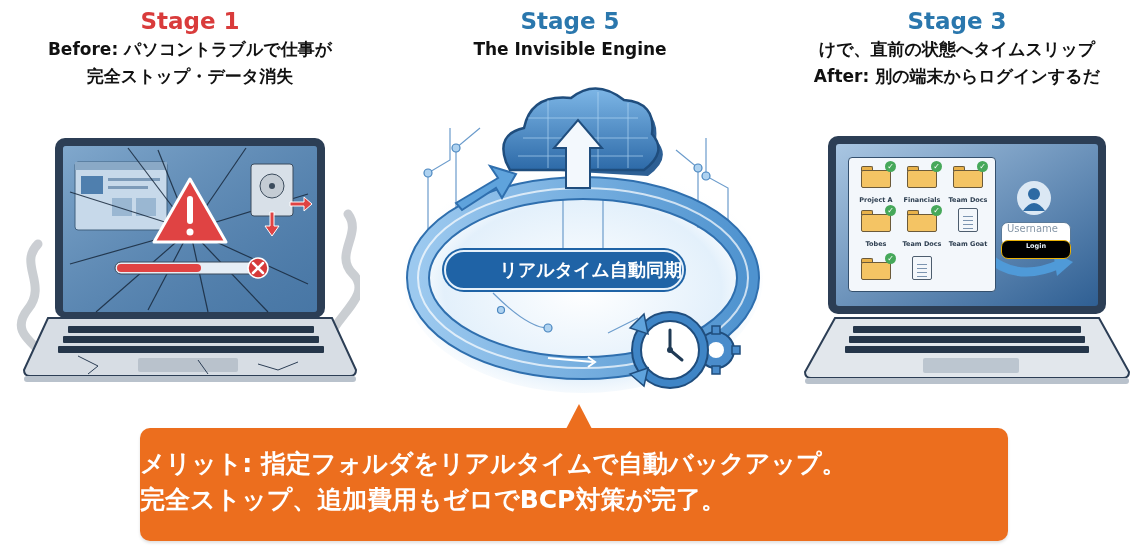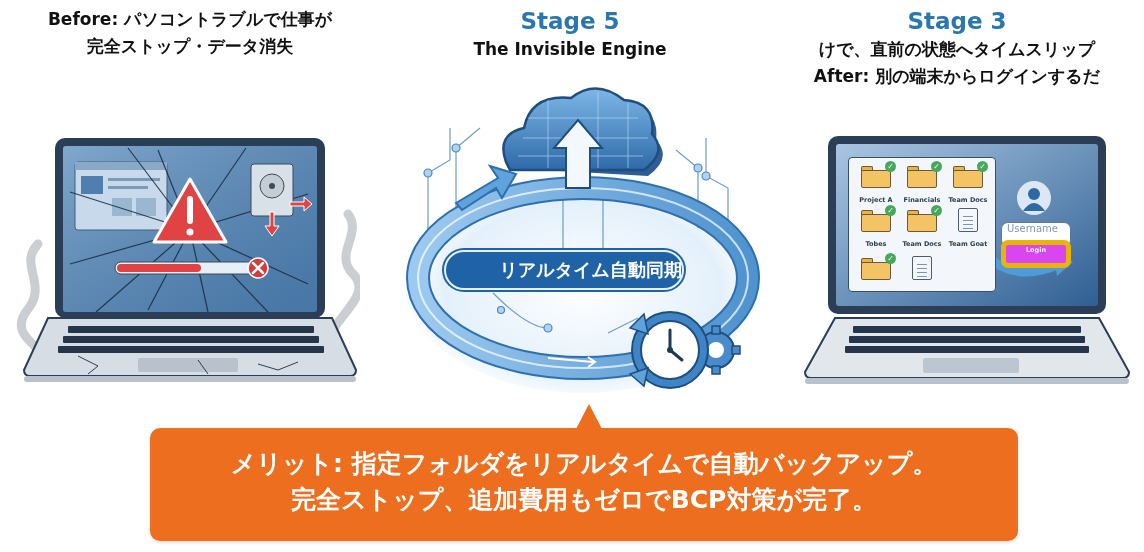--- a/index.html
+++ b/index.html
@@ -41,42 +41,43 @@
   .doc { width: 20px; height: 24px; margin: 0 auto; background: #f3f7fb; border: 1px solid #4d5d6e; border-radius: 2px; position: relative; }
   .doc i { position: absolute; left: 4px; right: 4px; height: 1px; background: #7b94b0; }
 
   .login-avatar { position: absolute; left: 1017px; top: 181px; width: 34px; height: 34px; border-radius: 50%; background: #dbe8f4; }
   .login-input {
     position: absolute; left: 1001px; top: 222px; width: 70px; height: 25px;
     background: #fff; border: 1px solid #5a7a99; border-radius: 7px;
     font-size: 10px; line-height: 11px; color: #8697a8; padding-left: 5px;
   }
   .login-btn {
-    position: absolute; left: 1001px; top: 240px; width: 70px; height: 28px;
-    background: #d946ef; border: 5px solid #eab308; border-radius: 7px;
+    position: absolute; left: 1001px; top: 240px; width: 70px; height: 19px;
+    background: #000000; border: 1px solid #eab308; border-radius: 7px;
     font-size: 6.5px; line-height: 11px; color: #e8f1fa; font-weight: bold; text-align: center;
   }
 
   .merit {
-    position: absolute; left: 150px; top: 428px; width: 868px; height: 113px;
-    background: #ec6e1e; border-radius: 10px; text-align: center;
+    position: absolute; left: 140px; top: 428px; width: 868px; height: 113px;
+    background: #ec6e1e; border-radius: 10px; 
     box-shadow: 0 2px 3px rgba(0,0,0,0.12);
   }
   .merit::before {
     content: ""; position: absolute; left: 426px; top: -24px;
     border-left: 13px solid transparent; border-right: 13px solid transparent;
     border-bottom: 25px solid #ec6e1e;
   }
   .merit-line { color: #fff; font-weight: bold; font-size: 25px; line-height: 36px; }
   .merit-line:first-child { margin-top: 18px; }
 </style>
 </head>
 <body>
 
 <div class="stage-head" id="s1">
+  <div class="stage-title">Stage 1</div>
   <div class="stage-desc">Before: パソコントラブルで仕事が</div>
   <div class="stage-desc">完全ストップ・データ消失</div>
 </div>
 <div class="stage-head" id="s2">
   <div class="stage-title">Stage 5</div>
   <div class="stage-desc">The Invisible Engine</div>
 </div>
 <div class="stage-head" id="s3">
   <div class="stage-title">Stage 3</div>
   <div class="stage-desc">けで、直前の状態へタイムスリップ</div>

